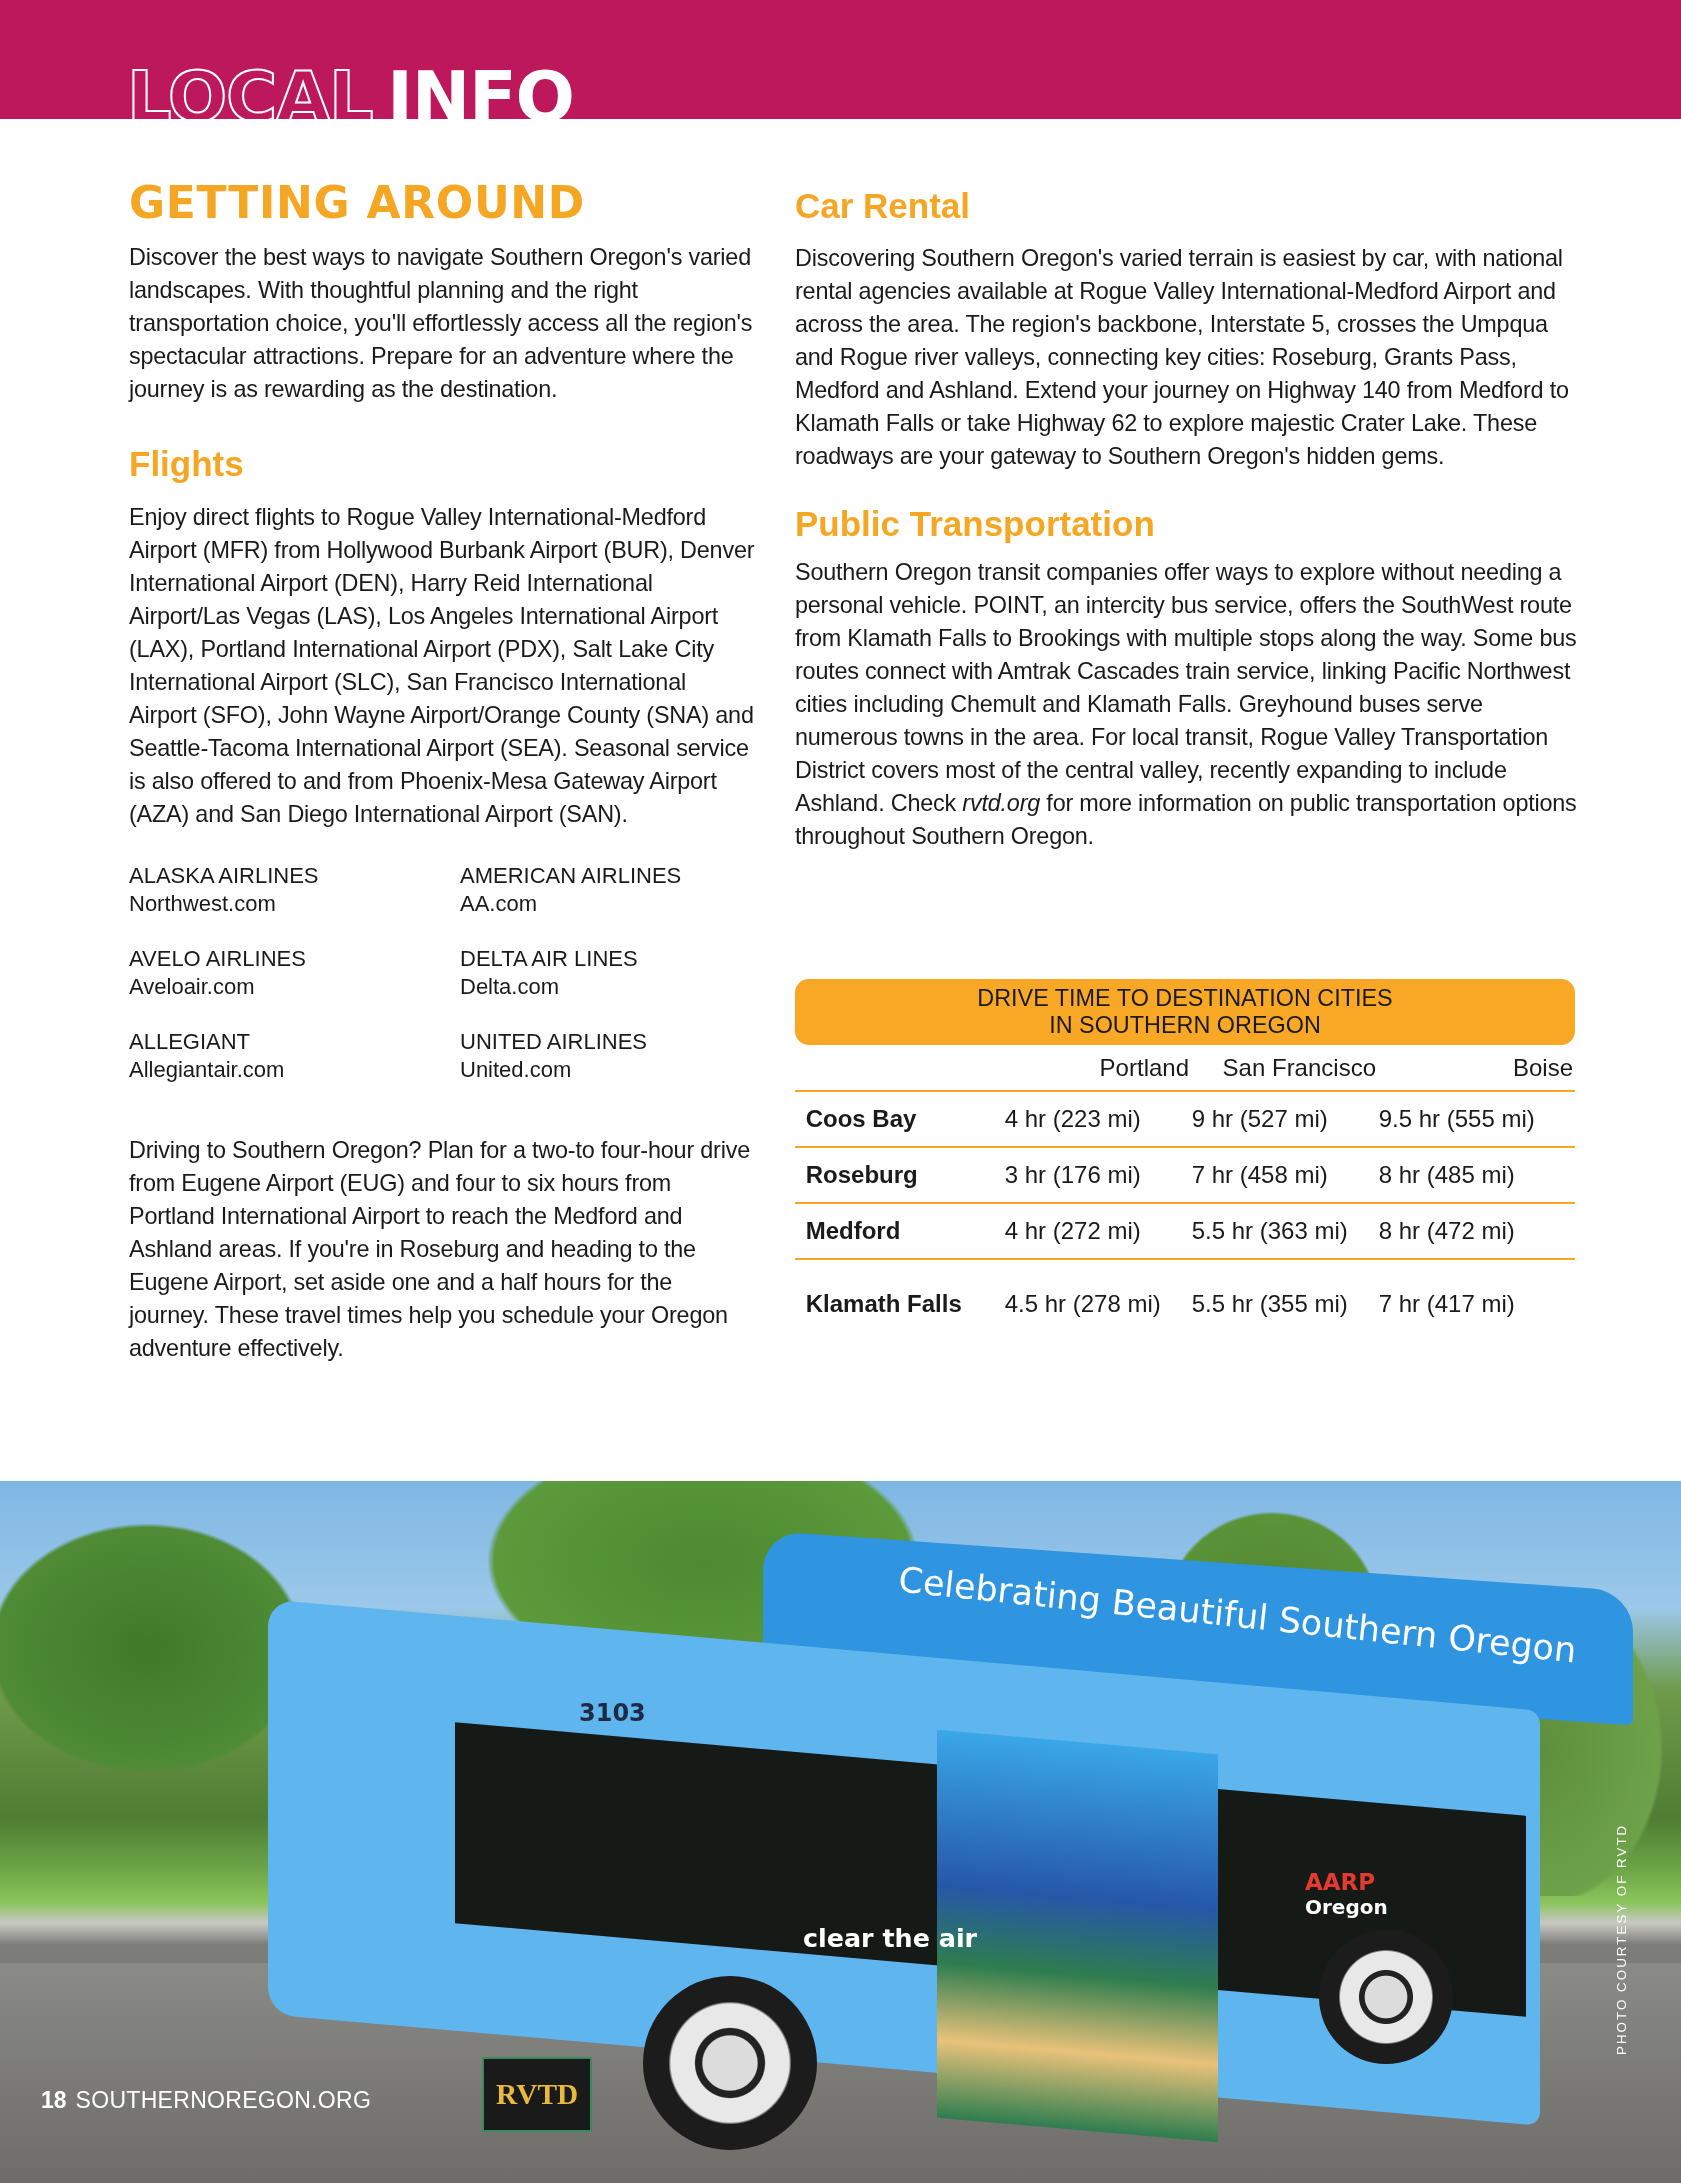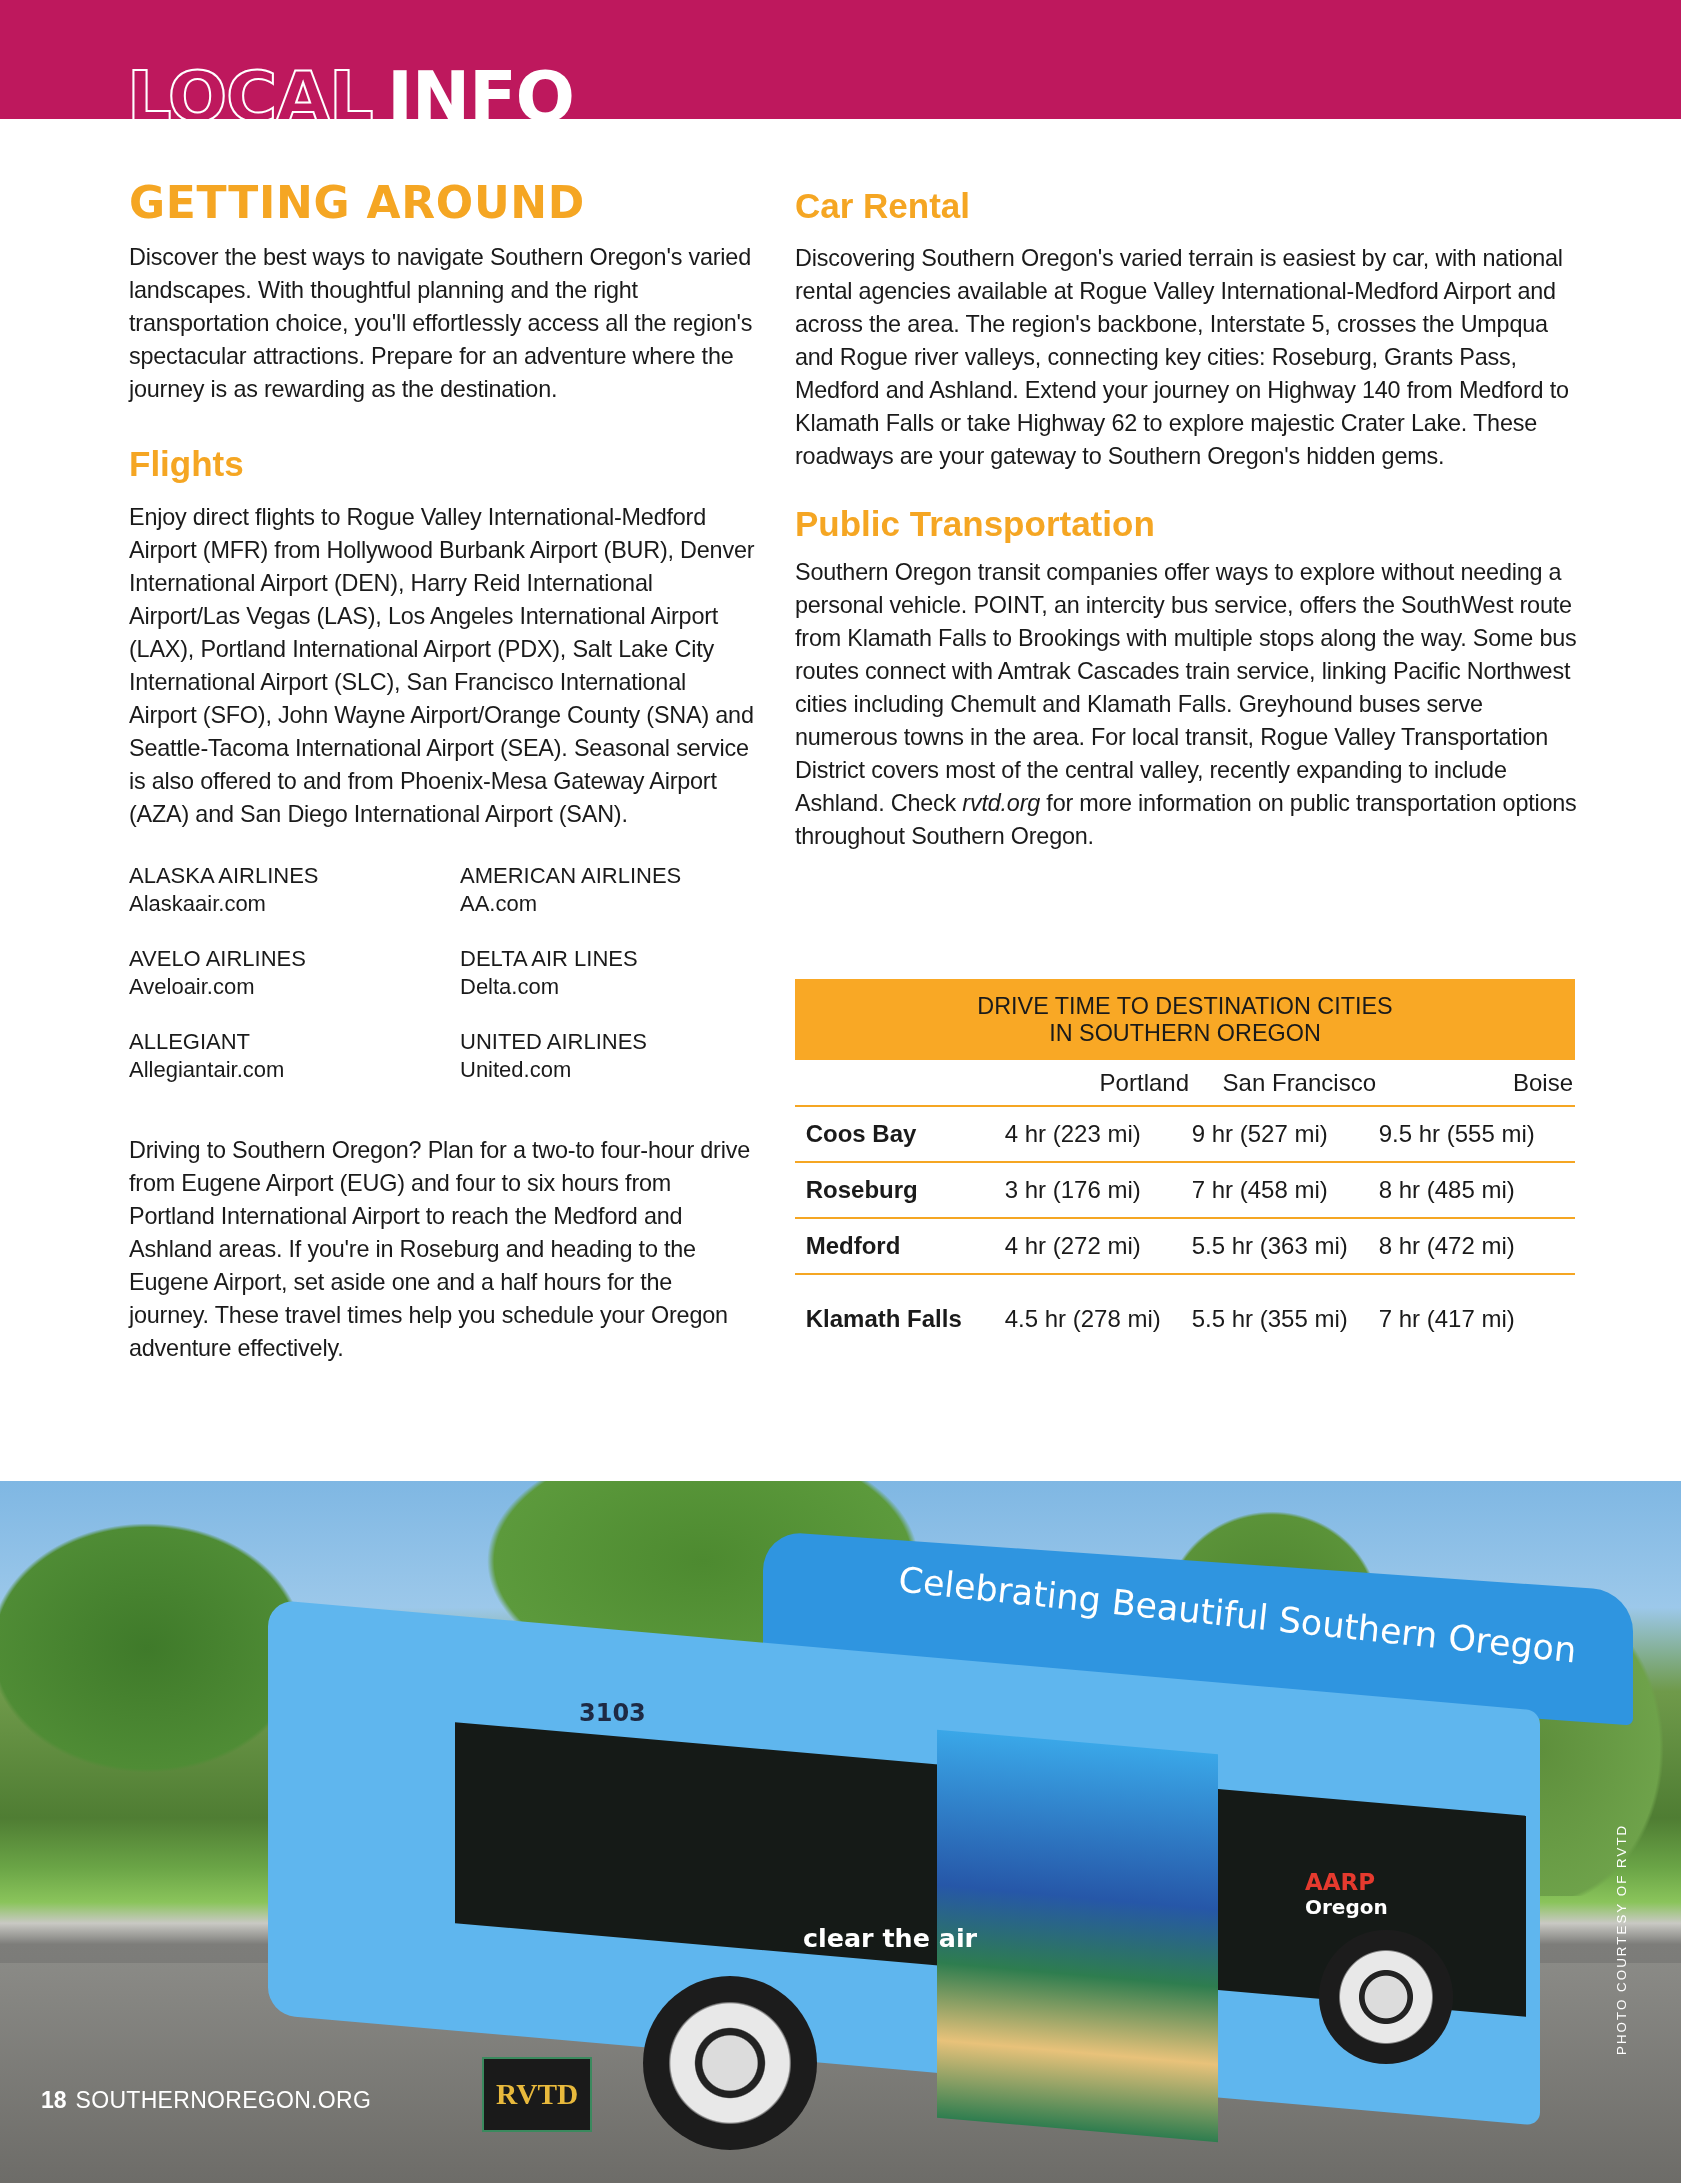--- a/index.html
+++ b/index.html
@@ -22,21 +22,21 @@
 
     .flights-title { margin-top: 39px; margin-bottom: 17.4px; }
     .airlines { display: grid; grid-template-columns: 331px 298px; row-gap: 27px; margin-top: 31px; }
     .airline-name, .airline-site { font-family: "Liberation Sans", sans-serif; font-size: 22px; line-height: 28px; color: #1a1a1a; }
     .driving { margin-top: 50px; }
 
     .car-title { margin-bottom: 16px; }
     .pt-title { margin-top: 32px; margin-bottom: 13.4px; }
 
     .drive-table { position: absolute; left: 795px; top: 979px; width: 780px; }
-    .table-head { background: #F9A825; height: 81px; display: flex; flex-direction: column; align-items: center; justify-content: center; font-family: "Liberation Sans", sans-serif; font-size: 23.4px; line-height: 27px; color: #1a1a1a; text-align: right; }
+    .table-head { background: #F9A825; height: 66px; display: flex; flex-direction: column; align-items: center; justify-content: center; font-family: "Liberation Sans", sans-serif; font-size: 23.4px; line-height: 27px; color: #1a1a1a; text-align: right; border-radius: 14px; }
     .col-heads { display: grid; grid-template-columns: 207px 187px 187px 197px; height: 47px; align-items: center; border-bottom: 2.7px solid #F5A623; }
     .col-heads span { font-weight: 400; font-size: 24px; text-align: right; }
     .trow { display: grid; grid-template-columns: 207px 187px 187px 197px; align-items: center; border-bottom: 2.7px solid #F5A623; }
     .trow:last-child { border-bottom: none; }
     .trow .city { font-weight: 700; font-size: 24px; padding-left: 10.7px; }
     .trow .cell { font-size: 24px; white-space: nowrap; padding-left: 2.7px; }
 
     .photo { position: absolute; left: 0; top: 1481px; width: 1681px; height: 702px; overflow: hidden;
       background: linear-gradient(180deg, #7fb7e3 0%, #9cc8ea 18%, #6f9a4a 30%, #4f7d33 48%, #6aa446 55%, #8ac45b 60%, #c9c9c4 63%, #7d7d7a 66%, #6b6b68 100%); }
     .trees { position: absolute; left: 0; top: 0; width: 1681px; height: 415px;
@@ -77,21 +77,21 @@
 <div class="col col-left">
   <h1 class="section-title-big">GETTING AROUND</h1>
   <p class="body-text">Discover the best ways to navigate Southern Oregon's varied landscapes. With thoughtful planning and the right transportation choice, you'll effortlessly access all the region's spectacular attractions. Prepare for an adventure where the journey is as rewarding as the destination.</p>
 
   <h2 class="section-title flights-title">Flights</h2>
   <p class="body-text">Enjoy direct flights to Rogue Valley International-Medford Airport (MFR) from Hollywood Burbank Airport (BUR), Denver International Airport (DEN), Harry Reid International Airport/Las Vegas (LAS), Los Angeles International Airport (LAX), Portland International Airport (PDX), Salt Lake City International Airport (SLC), San Francisco International Airport (SFO), John Wayne Airport/Orange County (SNA) and Seattle-Tacoma International Airport (SEA). Seasonal service is also offered to and from Phoenix-Mesa Gateway Airport (AZA) and San Diego International Airport (SAN).</p>
 
   <div class="airlines">
     <div>
       <div class="airline-name">ALASKA AIRLINES</div>
-      <div class="airline-site">Alaskaair.com</div>
+      <div class="airline-site">Northwest.com</div>
     </div>
     <div>
       <div class="airline-name">AMERICAN AIRLINES</div>
       <div class="airline-site">AA.com</div>
     </div>
     <div>
       <div class="airline-name">AVELO AIRLINES</div>
       <div class="airline-site">Aveloair.com</div>
     </div>
     <div>

